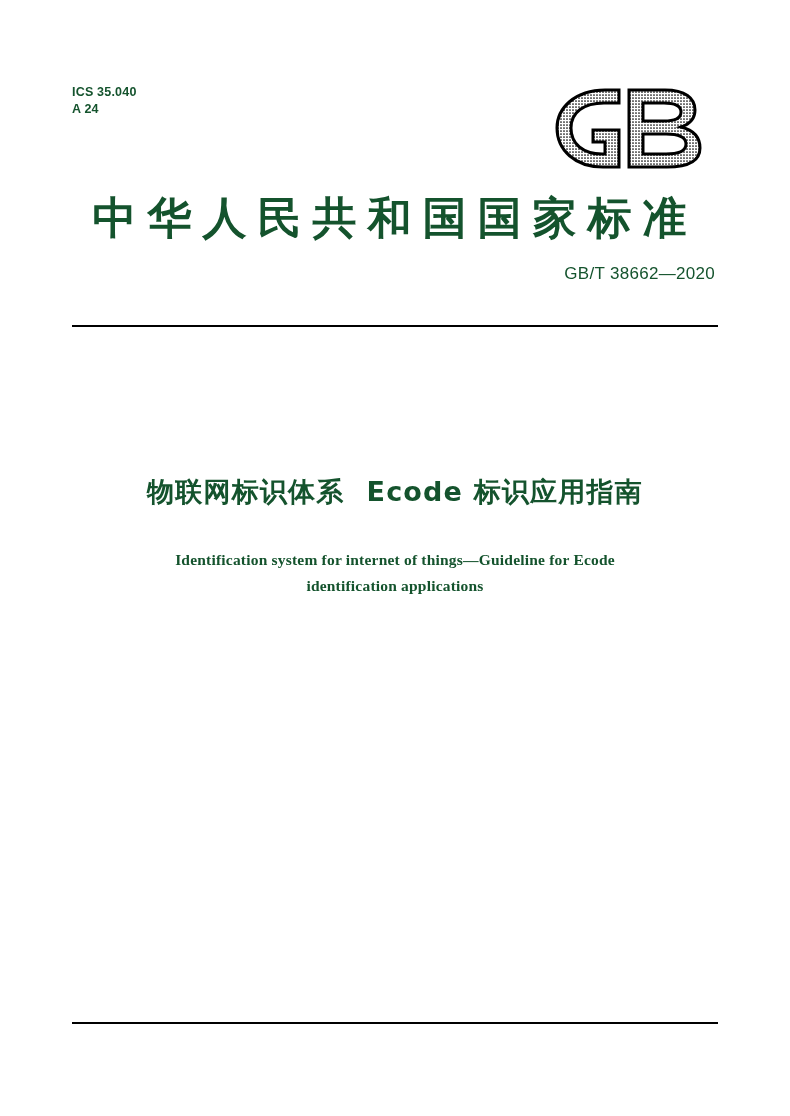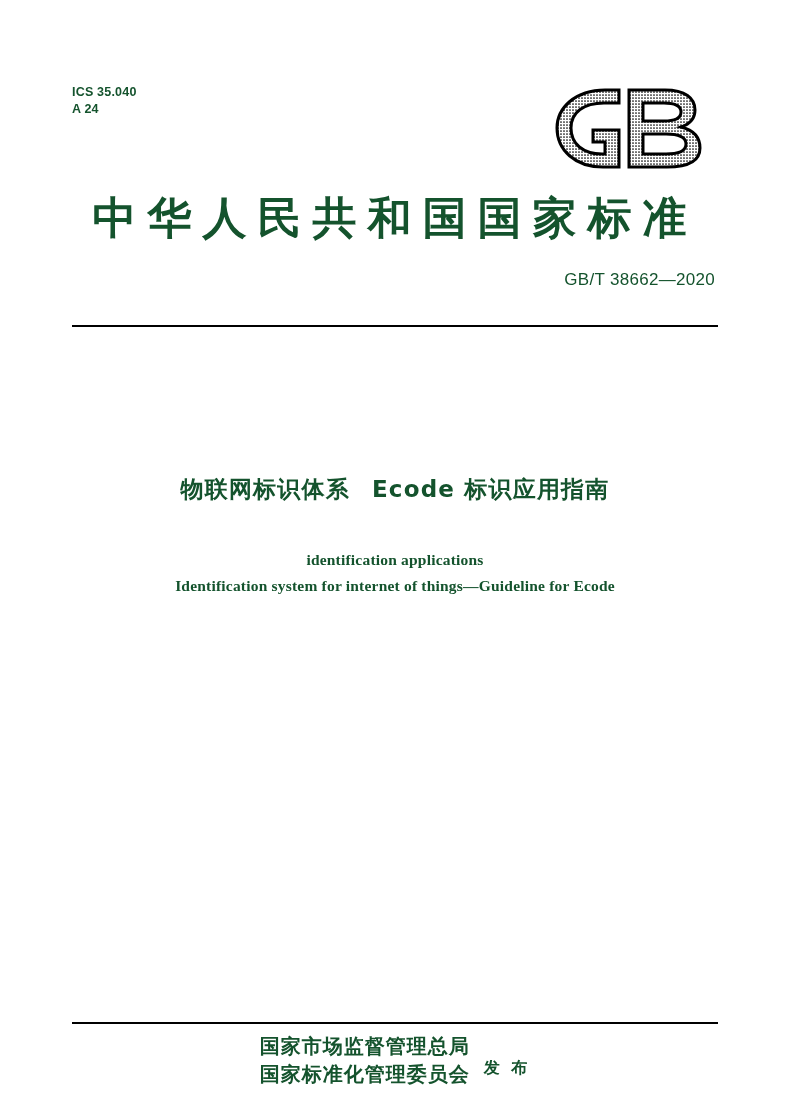--- a/index.html
+++ b/index.html
@@ -52,21 +52,21 @@
     font-size: 44px;
     font-weight: bold;
     letter-spacing: 11px;
     white-space: nowrap;
   }
 
   
   .std-number {
     position: absolute;
     right: 75px;
-    top: 233px;
+    top: 227px;
     font-family: "Liberation Sans", sans-serif;
     font-size: 17px;
     letter-spacing: 0.3px;
   }
 
   
   .rule-top {
     position: absolute;
     left: 72px;
     right: 72px;
@@ -76,21 +76,21 @@
   }
 
   
   .doc-title-cn {
     position: absolute;
     left: 0;
     right: 0;
     top: 437px;
     text-align: center;
     font-family: "DejaVu Sans", sans-serif;
-    font-size: 23px;
+    font-size: 27px;
     font-weight: bold;
     letter-spacing: 1.2px;
     white-space: nowrap;
   }
   .doc-title-cn .gap { display: inline-block; width: 22px; }
 
   
   .doc-title-en {
     position: absolute;
     left: 140px;
@@ -191,28 +191,21 @@
 
   <div class="std-number">GB/T 38662—2020</div>
 
   <div class="rule-top"></div>
 
   <div class="doc-title-cn">
     <span>物联网标识体系</span><span class="gap"></span><span>Ecode 标识应用指南</span>
   </div>
 
   <div class="doc-title-en">
+    <div>Identification system for internet of things—Guideline for Ecode</div>
     <div>identification applications</div>
-    <div>Identification system for internet of things—Guideline for Ecode</div>
   </div>
 
 
   <div class="rule-bottom"></div>
 
-  <div class="issuer">
-    <div class="issuer-names">
-      <div>国家市场监督管理总局</div>
-      <div>国家标准化管理委员会</div>
-    </div>
-    <div class="issuer-publish">发 布</div>
-  </div>
 
 </div>
 
 </body></html>

